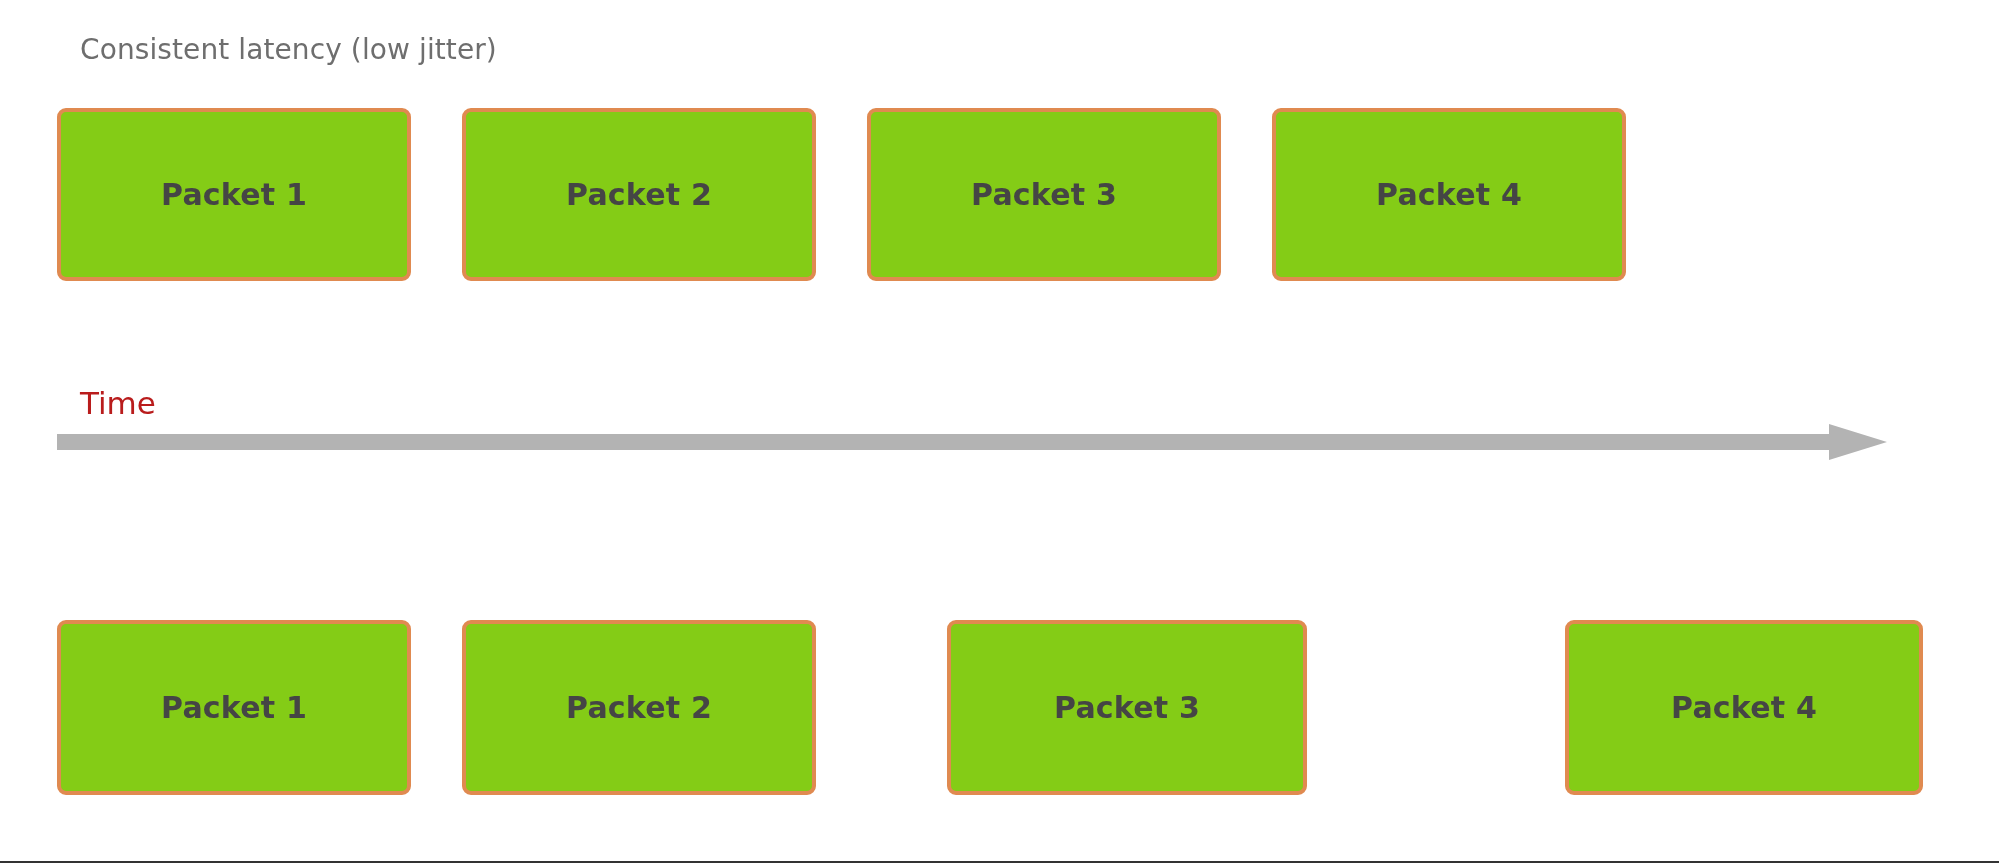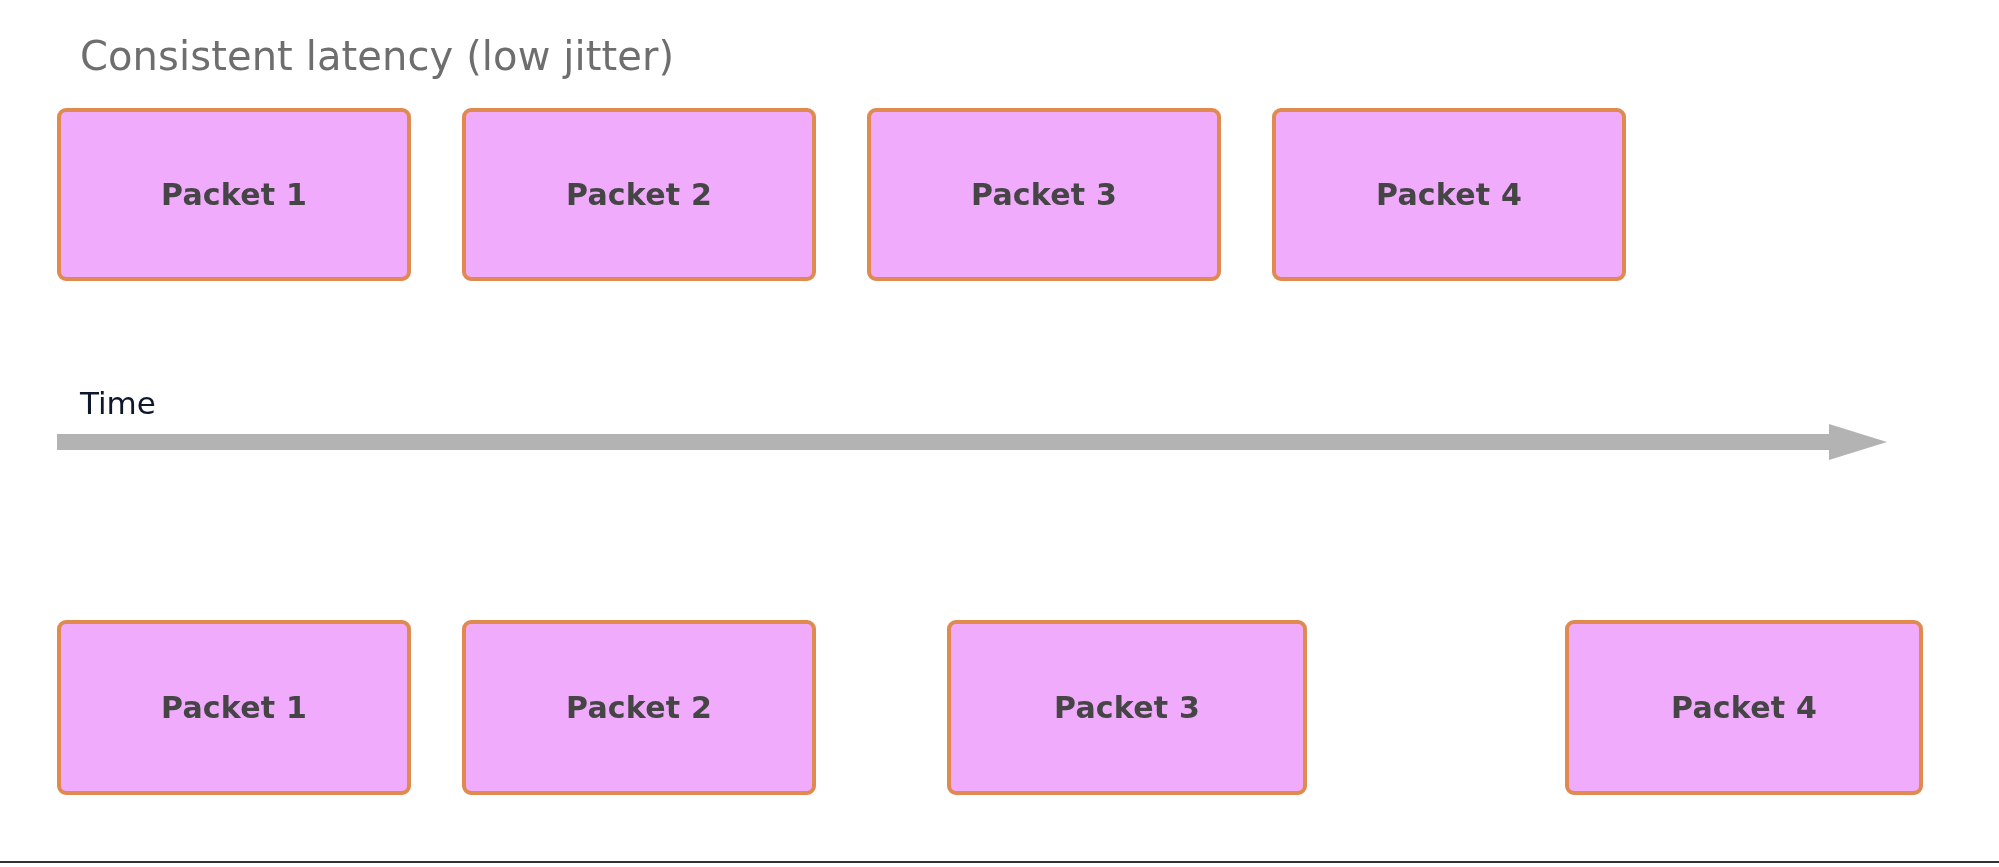--- a/index.html
+++ b/index.html
@@ -18,21 +18,21 @@
 
   .stage {
     position: absolute;
     inset: 0;
   }
 
   
   .section-title {
     position: absolute;
     left: 80px;
-    font-size: 40px;
+    font-size: 28px;
     font-weight: 400;
     color: #6e6e6e;
     letter-spacing: 0.1px;
     white-space: nowrap;
     line-height: 1;
   }
   #title-top    { top: 36px; }
   #title-bottom { top: 561px; }
 
   
@@ -42,21 +42,21 @@
     width: 1999px;
   }
   #row-top    { top: 108px; height: 173px; }
   #row-bottom { top: 620px; height: 175px; }
 
   .packet-box {
     position: absolute;
     top: 0;
     box-sizing: border-box;
     height: 100%;
-    background: #f0abfc;
+    background: #84cc16;
     border: 4px solid #e08a50;
     border-radius: 9px;
     display: flex;
     align-items: center;
     justify-content: center;
   }
   .packet-label {
     font-size: 30px;
     font-weight: 700;
     color: #454545;
@@ -72,21 +72,21 @@
     width: 1999px;
     height: 867px;
     pointer-events: none;
   }
   #time-label {
     position: absolute;
     left: 80px;
     top: 388px;
     font-size: 31px;
     font-weight: 400;
-    color: #0f172a;
+    color: #b91c1c;
     line-height: 1;
     white-space: nowrap;
   }
   #time-arrow {
     position: absolute;
     left: 57px;
     top: 424px;
     width: 1830px;
     height: 36px;
   }

